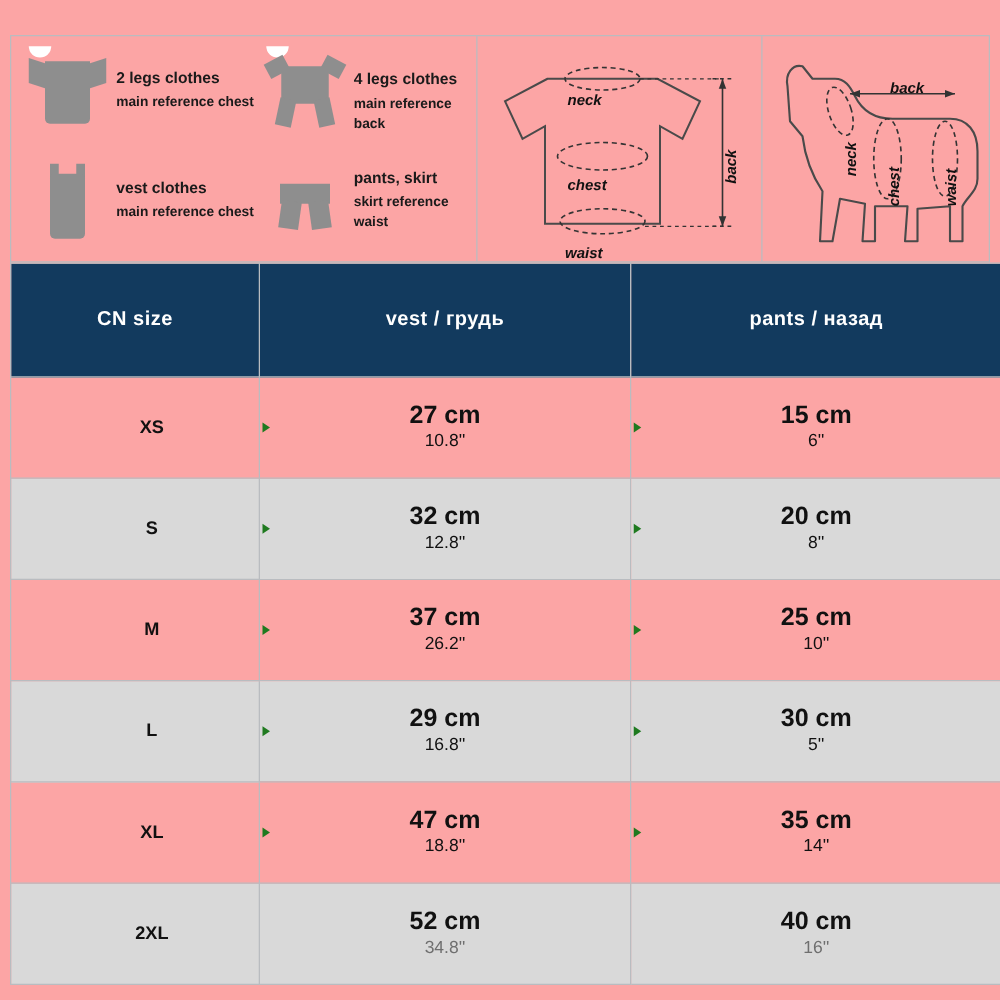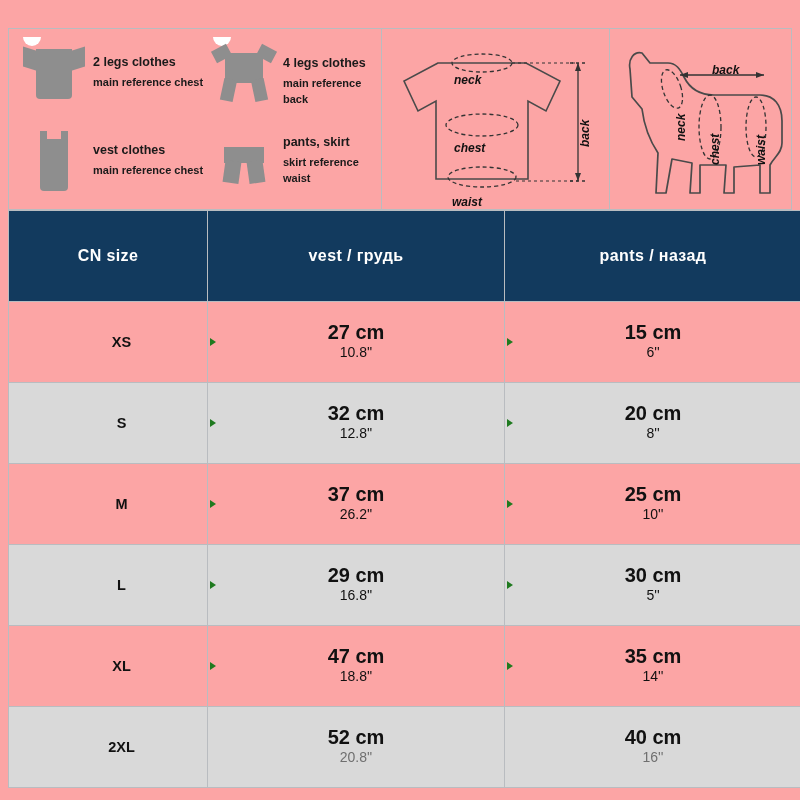--- a/index.html
+++ b/index.html
@@ -362,21 +362,21 @@
         </td>
         <td class="arrow-marker">
           <span class="val-cm">35 cm</span>
           <span class="val-in">14''</span>
         </td>
       </tr>
       <tr class="row-alt row-last">
         <td class="size-cell">2XL</td>
         <td>
           <span class="val-cm">52 cm</span>
-          <span class="val-in">20.8''</span>
+          <span class="val-in">34.8''</span>
         </td>
         <td>
           <span class="val-cm">40 cm</span>
           <span class="val-in">16''</span>
         </td>
       </tr>
     </tbody>
   </table>
 
 </div>

